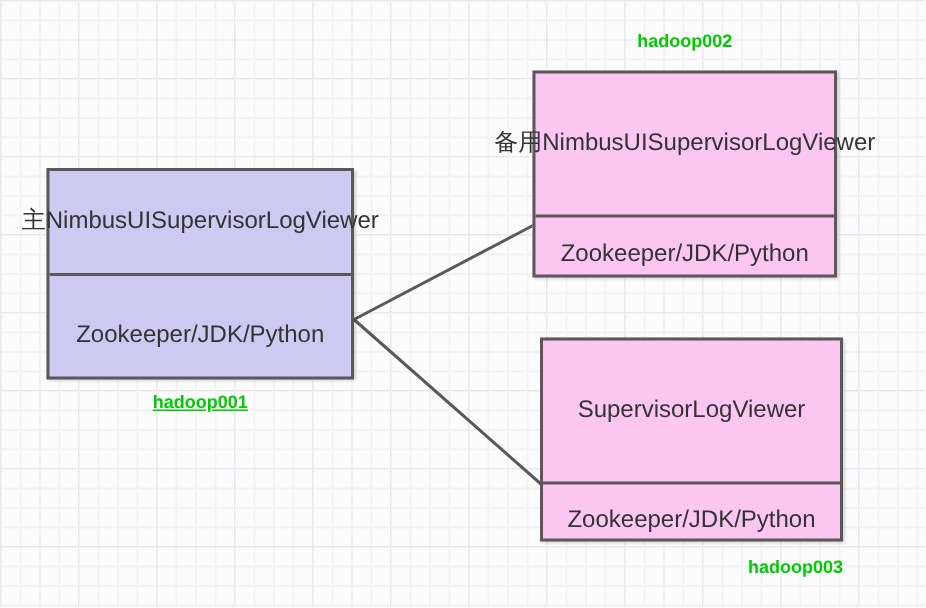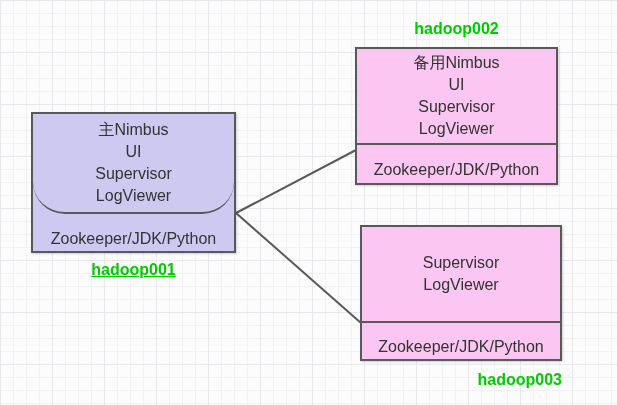--- a/index.html
+++ b/index.html
@@ -22,41 +22,41 @@
   .node {
     position:absolute;
     border:2px solid #595959;
     display:flex; flex-direction:column;
     color:#333333;
     font-size:16px;
     box-shadow:1px 1px 2px rgba(0,0,0,0.18);
   }
   .node .services {
     border-bottom:2px solid #595959;
-    display:flex; flex-direction:column;
+    display:flex; flex-direction:row;
     justify-content:center; align-items:center;
     text-align:center;
   }
   .node .services div { line-height:22px; white-space:nowrap; }
   .node .base {
     flex:1;
     display:flex; justify-content:center; align-items:center;
     text-align:center; white-space:nowrap;margin-top:12px;
   }
   .node1 { left:31px;  top:112px; width:205px; height:141px; background:#cdc9f1; }
-  .node1 .services { height:100px;border-radius:32px; }
+  .node1 .services { height:70px; }
   .node2 { left:355px; top:47px;  width:203px; height:138px; background:#fbc7f2; }
   .node2 .services { height:96px; }
   .node3 { left:360px; top:225px; width:202px; height:136px; background:#fbc7f2; }
   .node3 .services { height:96px; }
   .node-label {
     position:absolute;
     color:#00cb00;
     font-weight:bold;
-    font-size:16px;
+    font-size:12px;
     text-align:center;
     white-space:nowrap;
   }
   .label1 { left:31px;  top:261px; width:205px;text-decoration:underline; }
   .label2 { left:355px; top:20px;  width:203px; }
   .label3 { left:360px; top:371px; width:202px;text-align:right; }
 </style>
 </head>
 <body>
 

